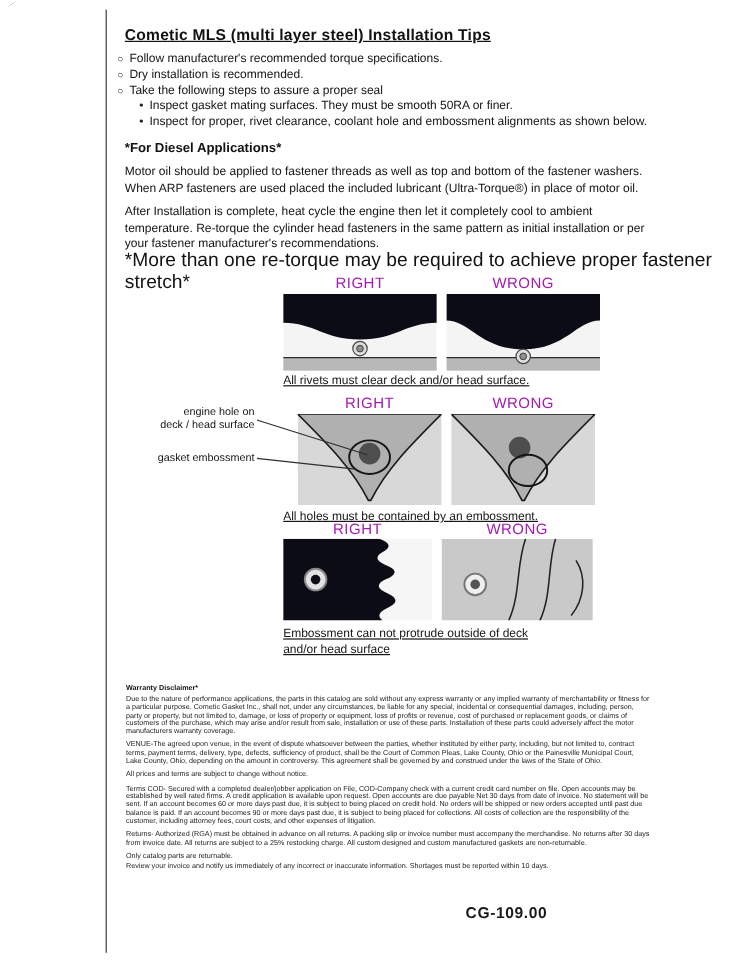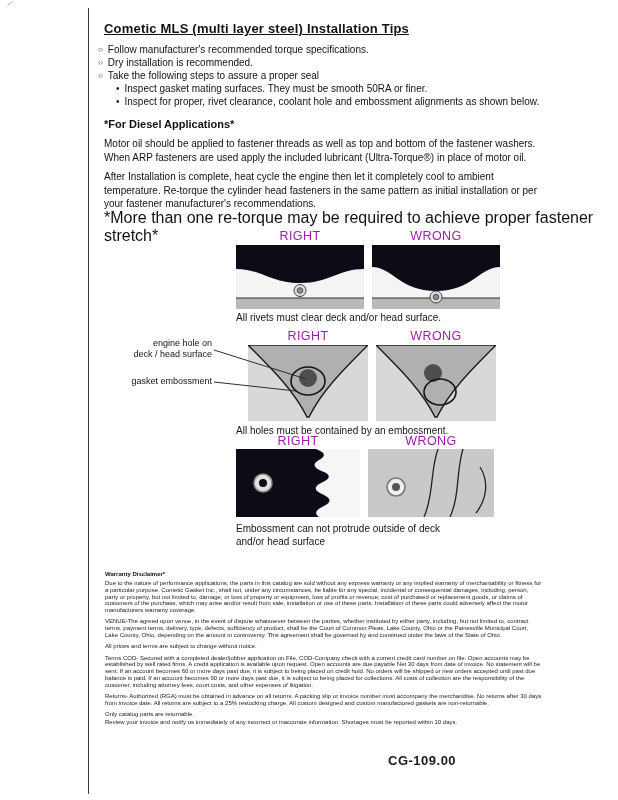--- a/index.html
+++ b/index.html
@@ -22,21 +22,21 @@
   }
   .bullet-row { left:98px; display:flex; align-items:flex-start; font-size:10px; line-height:12px; width:446px; }
   .bullet-row .marker { font-size:8px; line-height:12px; margin-right:5px; color:#222; }
   .sub-bullet-row { left:116px; }
   .sub-bullet-row .marker { font-size:10px; }
   .diesel-heading { left:104px; top:118px; font-size:11px; font-weight:bold; }
   .body-para { left:104px; width:448px; font-size:10px; line-height:13.5px; }
   .retorque { left:104px; top:209px; font-size:16px; }
   .rw-label { font-size:12.5px; text-align:center; letter-spacing:0.4px; color:#a21caf; }
   .diagram-box { position:absolute; display:block; }
-  .caption { font-size:10px; color:#161616; }
+  .caption { font-size:10px; color:#161616;text-decoration:underline; }
   .ann-label { font-size:9px; line-height:10.5px; text-align:right; color:#161616; }
   .pointer-overlay { position:absolute; pointer-events:none; }
   .disclaimer { left:105px; top:571px; width:437px; }
   .disclaimer h4 { font-size:6px; font-weight:bold; margin-bottom:3px; }
   .disclaimer p { font-size:6px; line-height:6.8px; margin-bottom:4.5px; color:#1c1c1c; }
   .disclaimer p.tight { margin-bottom:0.5px; }
   .page-code { left:388px; top:753px; font-size:13px; letter-spacing:0.5px; color:#1a1a1a;font-weight:bold; }
 </style>
 </head>
 <body>
@@ -63,21 +63,21 @@
   <div class="abs bullet-row sub-bullet-row" style="top:83px">
     <span class="marker">•</span>
     <span>Inspect gasket mating surfaces.  They must be smooth 50RA or finer.</span>
   </div>
   <div class="abs bullet-row sub-bullet-row" style="top:96px">
     <span class="marker">•</span>
     <span>Inspect for proper, rivet clearance, coolant hole and embossment alignments as shown below.</span>
   </div>
 
   <div class="abs diesel-heading">*For Diesel Applications*</div>
-  <div class="abs body-para" style="top:137px">Motor oil should be applied to fastener threads as well as top and bottom of the fastener washers. When ARP fasteners are used apply the included lubricant (Ultra-Torque®) in place of motor oil.</div>
+  <div class="abs body-para" style="top:137px">Motor oil should be applied to fastener threads as well as top and bottom of the fastener washers. When ARP fasteners are used placed the included lubricant (Ultra-Torque®) in place of motor oil.</div>
   <div class="abs body-para" style="top:170px">After Installation is complete, heat cycle the engine then let it completely cool to ambient temperature. Re-torque the cylinder head fasteners in the same pattern as initial installation or per your fastener manufacturer's recommendations.</div>
   <div class="abs retorque">*More than one re-torque may be required to achieve proper fastener stretch*</div>
 
   <div class="abs rw-label" style="left:236px; top:229px; width:128px">RIGHT</div>
   <div class="abs rw-label" style="left:372px; top:229px; width:128px">WRONG</div>
 
   <svg class="diagram-box" style="left:236px; top:245px" width="128" height="64" viewBox="0 0 128 64">
     <rect width="128" height="64" fill="#f4f4f4"></rect>
     <rect y="53" width="128" height="11" fill="#b8b8b8"></rect>
     <line x1="0" y1="53" x2="128" y2="53" stroke="#2a2a2a" stroke-width="1"></line>

